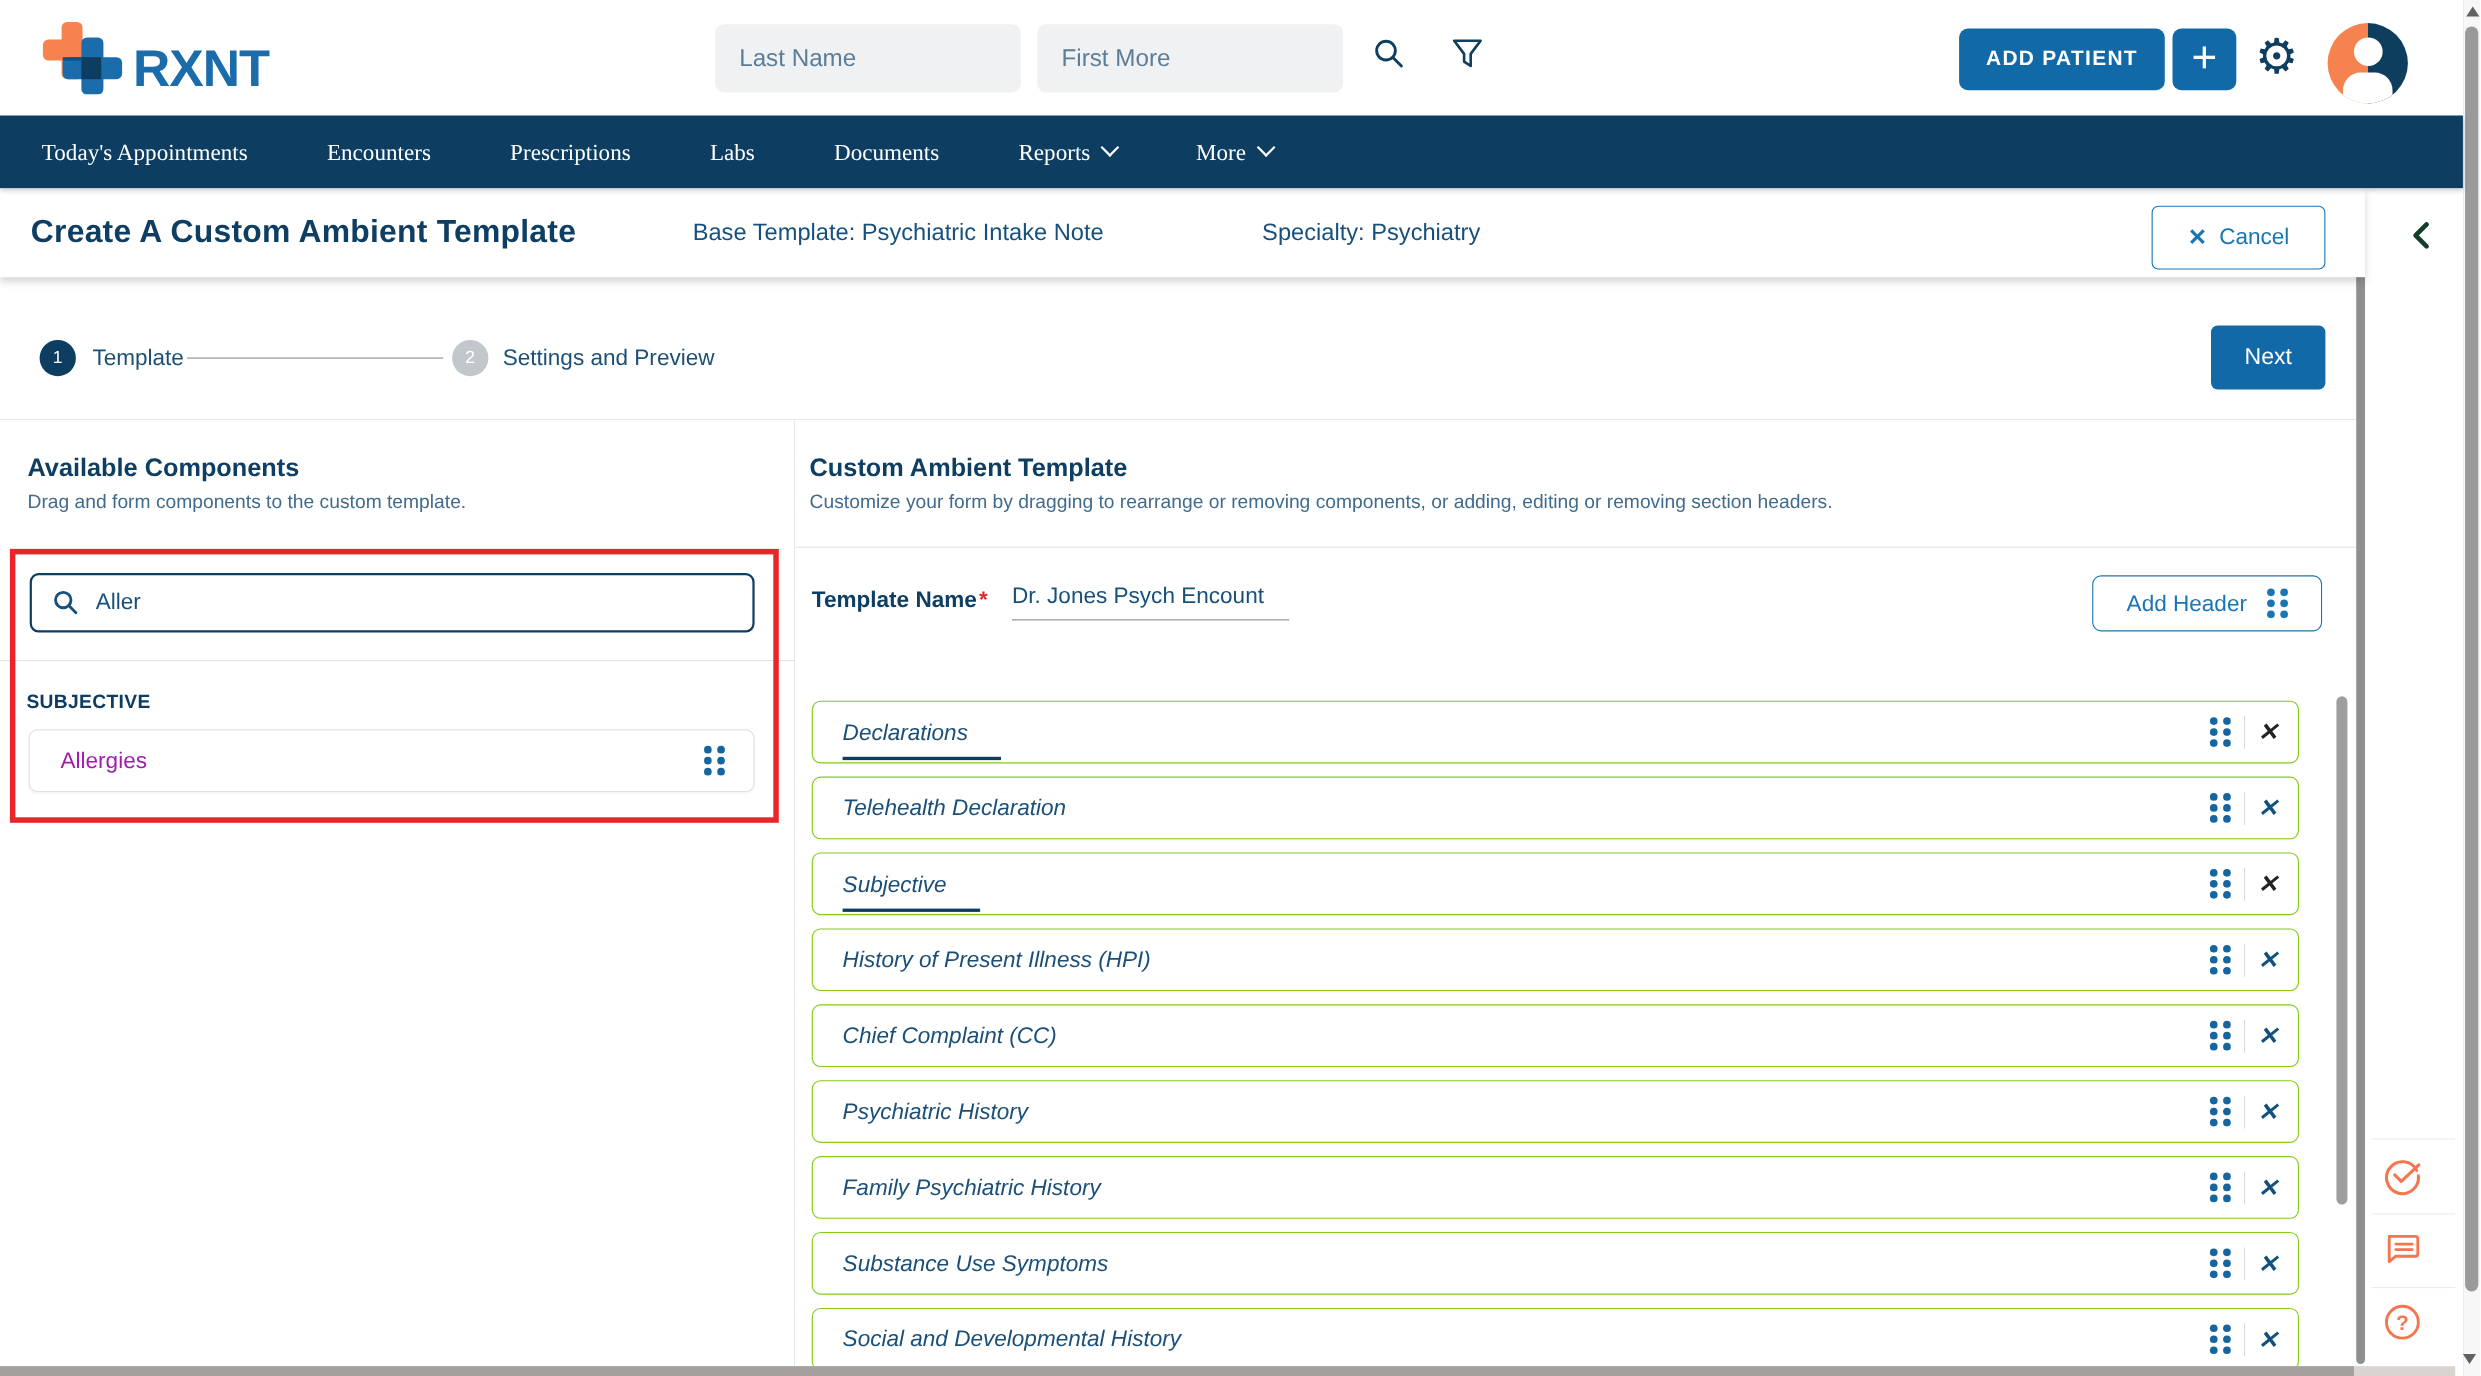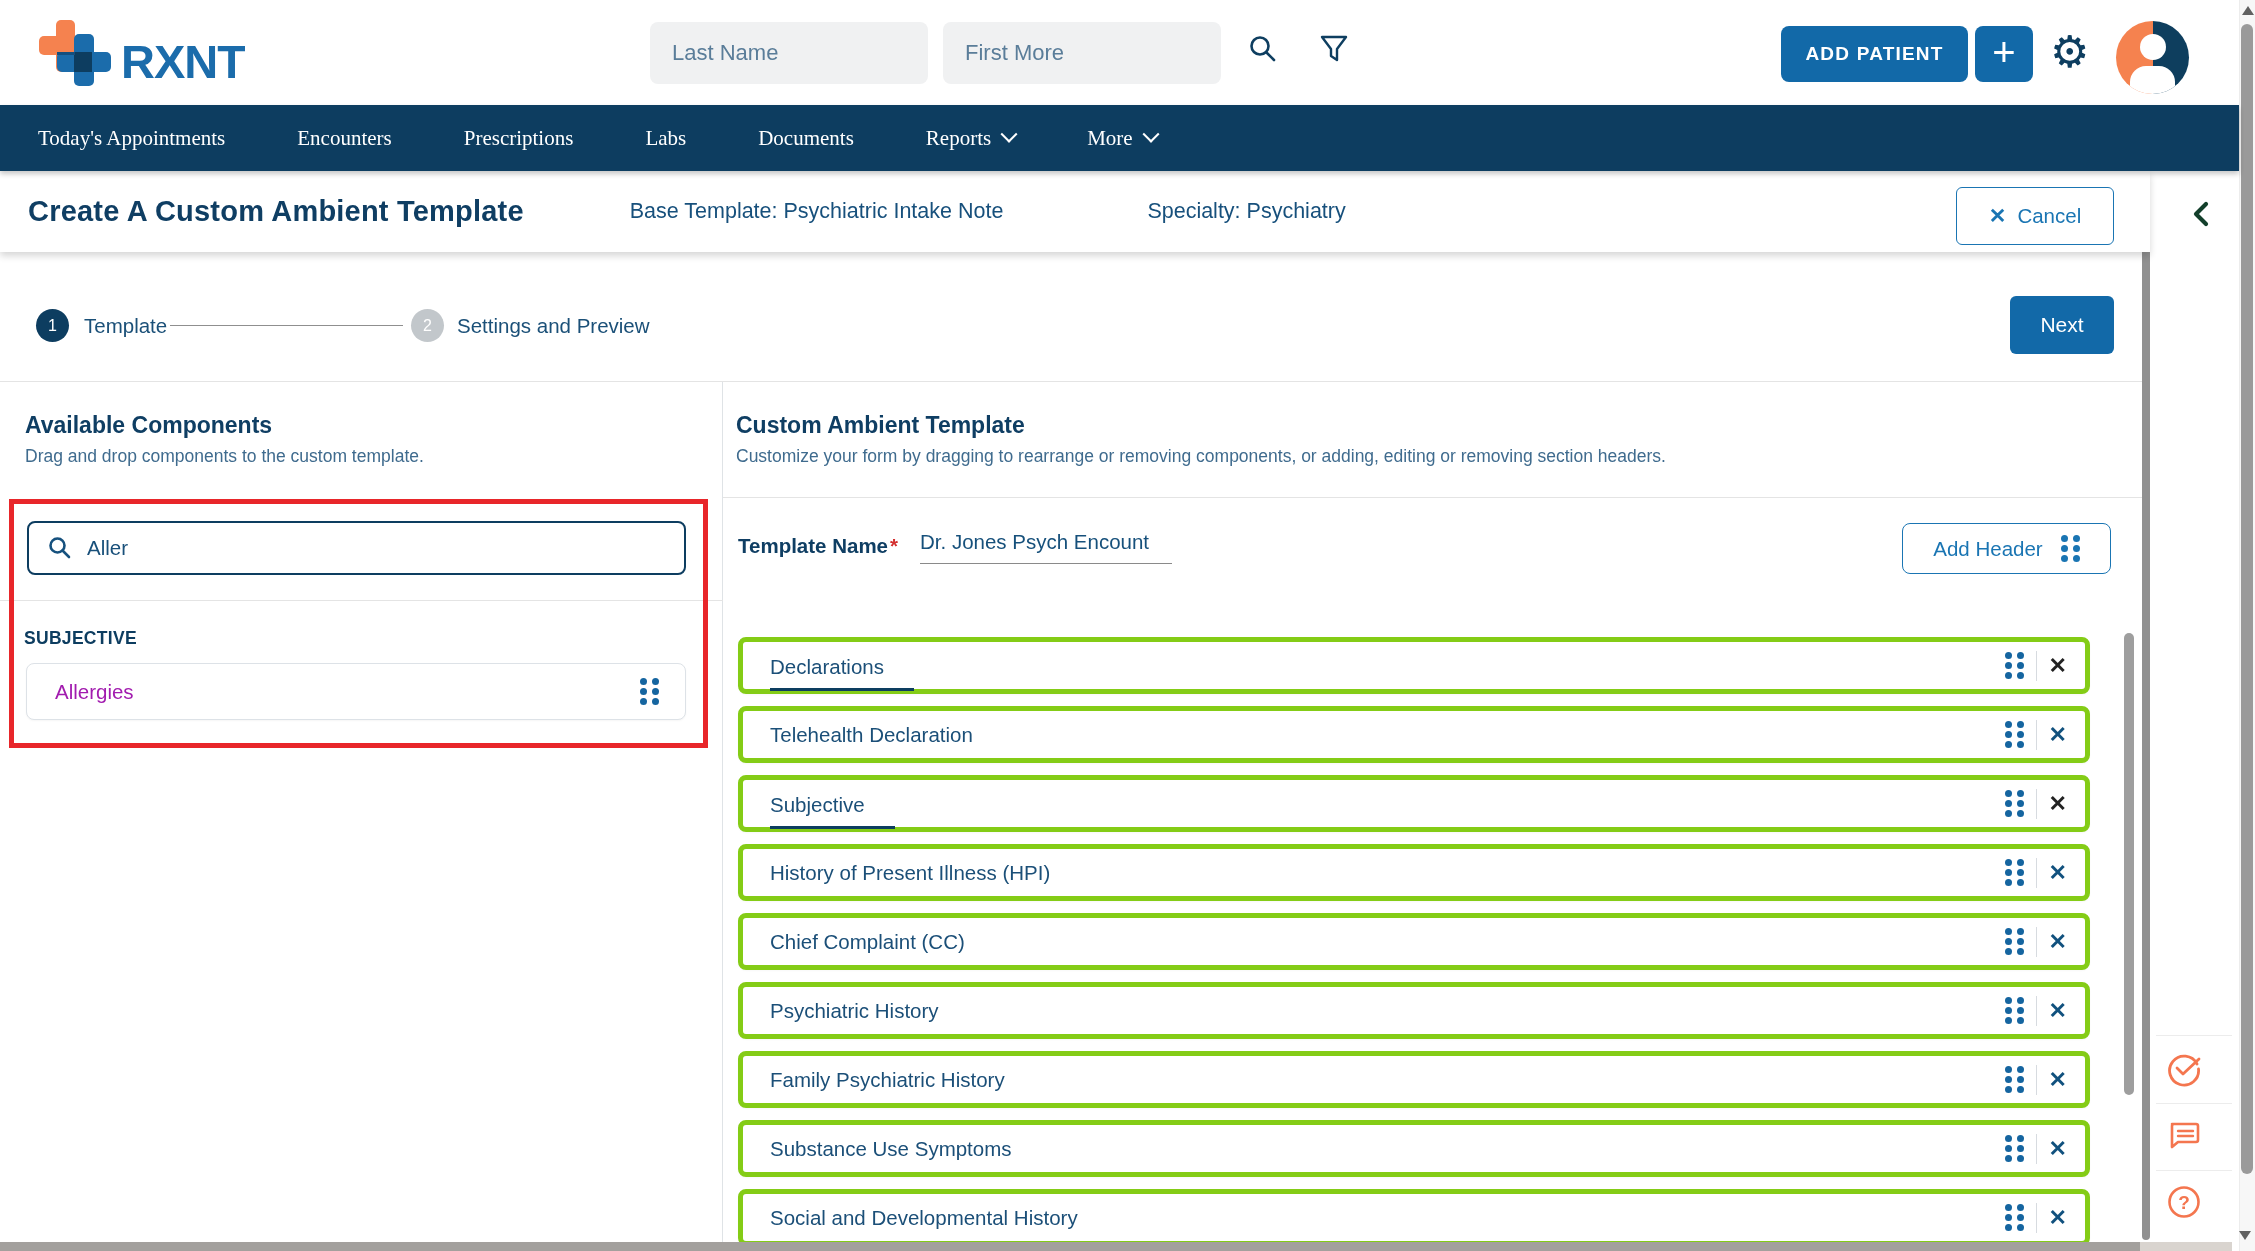--- a/index.html
+++ b/index.html
@@ -81,22 +81,22 @@
   #right-panel .panel-sub { left:13px; }
   #rp-divider { position:absolute; left:0; top:115px; width:1427px; border-top:1px solid #e4e4e4; }
   #tn-label { position:absolute; left:15px; top:152px; font-size:20.5px; font-weight:700; color:#0f3e63; }
   #tn-label .req { color:#d32f2f; margin-left:2px; }
   #tn-input { position:absolute; left:197px; top:148px; width:252px; border-bottom:1.5px solid #8a8a8a;
               padding-bottom:9px; font-size:20.5px; color:#16507b; white-space:nowrap; overflow:hidden; }
   #add-header-btn { position:absolute; left:1179px; top:141px; width:209px; height:51px; border:1.5px solid #1a75b3;
                     border-radius:8px; color:#1a75b3; font-size:20.5px; display:flex; align-items:center;
                     justify-content:center; gap:18px; background:#fff; box-sizing:border-box; cursor:pointer; font-family:Liberation Sans, sans-serif;}
   #comp-list { position:absolute; left:15px; top:255px; width:1352px; }
-  .row { position:relative; width:1352px; height:57px; border:5px solid #84cc16; border-radius:8px; margin-bottom:12px;
-         display:flex; align-items:center; box-sizing:border-box; background:#fff; box-shadow:0 1px 2px rgba(0,0,0,0.03); }
+  .row { position:relative; width:1352px; height:57px; border:1px solid #84cc16; border-radius:8px; margin-bottom:12px;
+         display:flex; align-items:center; box-sizing:border-box; background:#fff; box-shadow:0 1px 2px rgba(0,0,0,0.03);font-style:italic; }
   .row .label { margin-left:27px; font-size:20.5px; color:#1b4f78; }
   .row.type-header .label { border-bottom:3px solid #0d3d60; padding:0 30px 9px 0; transform:translateY(7px); }
   .row-actions { position:absolute; right:18px; display:flex; align-items:center; gap:12px; }
   .vdiv { width:1px; height:30px; background:#d7dbe0; }
   .x-icon { font-size:22px; color:#11517e; font-weight:bold; line-height:1; cursor:pointer; }
   .row.type-header .x-icon { color:#222; }
 
   .dots { width:19px; height:27px; display:grid; grid-template-columns:repeat(2,7px); grid-template-rows:repeat(3,7px);
           gap:3px 5px; cursor:grab; }
   .dots i { width:7px; height:7px; border-radius:50%; background:#1565a0; }
@@ -212,21 +212,21 @@
     <div id="step1-circle" class="step-circle">1</div>
     <div id="step1-label" class="step-label">Template</div>
     <div id="step-line"></div>
     <div id="step2-circle" class="step-circle">2</div>
     <div id="step2-label" class="step-label">Settings and Preview</div>
     <button id="next-btn" class="btn-primary">Next</button>
   </div>
 
   <div id="left-panel">
     <div class="panel-title">Available Components</div>
-    <div class="panel-sub">Drag and drop components to the custom template.</div>
+    <div class="panel-sub">Drag and form components to the custom template.</div>
 
     <div id="red-box"></div>
 
     <div id="search-box">
       <svg width="26" height="26" viewBox="0 0 26 26">
         <circle cx="10.5" cy="10.5" r="7" fill="none" stroke="#16517e" stroke-width="2.6"></circle>
         <line x1="15.5" y1="15.5" x2="22" y2="22" stroke="#16517e" stroke-width="2.6" stroke-linecap="round"></line>
       </svg>
       <span class="search-text">Aller</span>
     </div>

